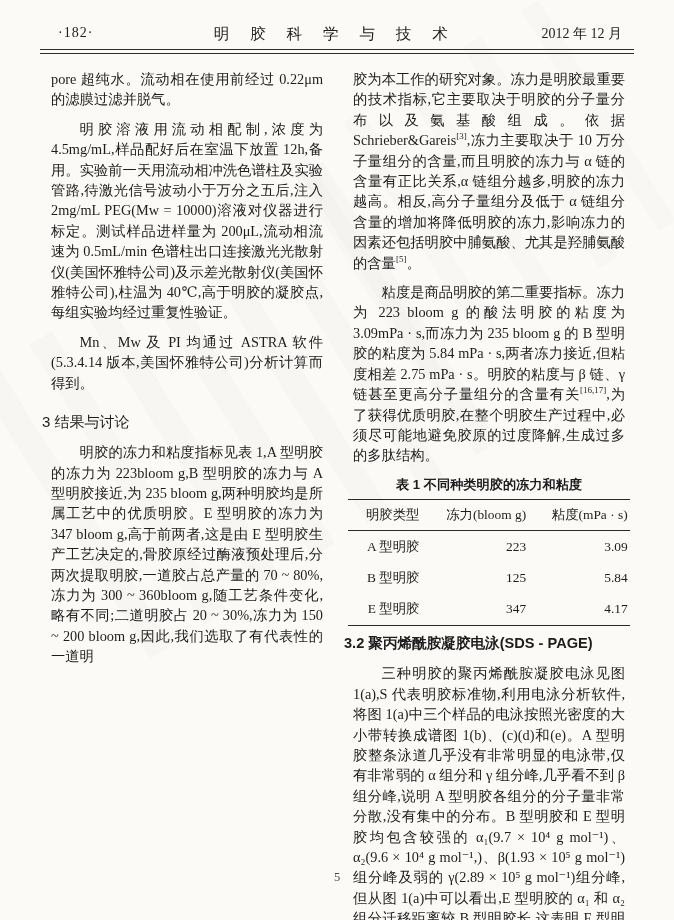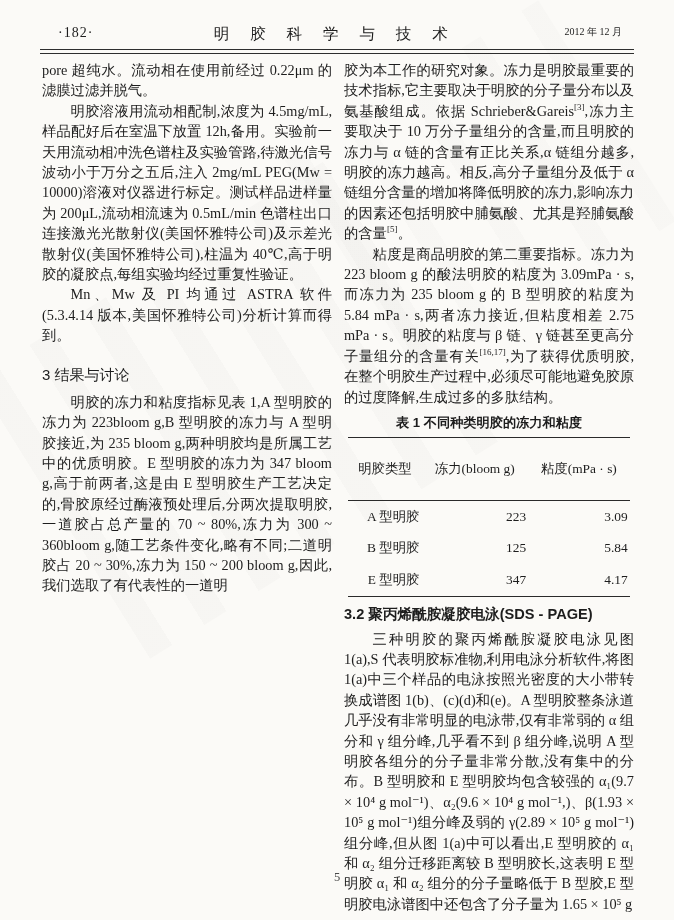--- a/index.html
+++ b/index.html
@@ -10,48 +10,48 @@
     color:#1d1d1d;
     overflow:hidden;
     position:relative;
   }
   .page{position:absolute;left:0;top:0;width:674px;height:698px;}
 
   
   .hdr-left{position:absolute;left:58px;top:25px;font-size:14px;letter-spacing:1px;}
   .hdr-center{position:absolute;left:0;right:4px;top:24px;text-align:center;
     font-size:15.5px;letter-spacing:0.55em;font-weight:500;}
-  .hdr-right{position:absolute;right:52px;top:25px;font-size:10px;margin-left:21px;}
+  .hdr-right{position:absolute;right:52px;top:25px;font-size:14px;margin-left:21px;}
   .double-rule{position:absolute;left:40px;right:40px;top:49px;height:3px;
     border-top:1.5px solid #2e2e2e;border-bottom:1px solid #2e2e2e;}
 
   
   .col{position:absolute;top:60px;width:290px;
     font-size:14.3px;line-height:20.4px;text-align:justify;}
   .col-left{left:42px;}
   .col-right{left:344px;}
 
-  p.para{margin:0;padding:0;}
+  p.para{margin:9px;padding:0;}
   .indent{text-indent:2em;}
   sup.ref{font-size:9px;line-height:0;vertical-align:super;letter-spacing:0;}
 
   .h-sec{font-family:"Liberation Sans","DejaVu Sans",sans-serif;
     font-weight:normal;font-size:15px;margin:18px 0 6px 0;line-height:22px;}
   .h-sub{font-family:"Liberation Sans","DejaVu Sans",sans-serif;
     font-weight:bold;font-size:14.6px;margin:2px 0 6px 0;line-height:22px;}
   .h-sub2{font-family:"Liberation Sans","DejaVu Sans",sans-serif;
     font-weight:bold;font-size:14.6px;margin:6px 0 4px 0;line-height:22px;text-indent:0;}
 
   
   .tbl-wrap{margin:6px 0 2px 0;}
   .tbl-caption{text-align:center;font-weight:bold;font-size:13.2px;
     font-family:"Liberation Sans","DejaVu Sans",sans-serif;margin:2px 0 4px 0;line-height:20px;}
   table.t1{width:97%;margin:0 auto;border-collapse:collapse;font-size:13.4px;}
   table.t1 thead th{border-top:1.5px solid #2a2a2a;border-bottom:1px solid #2a2a2a;
-    font-weight:normal;padding:21px 2px;text-align:center;}
+    font-weight:normal;padding:5px 2px;text-align:right;}
   table.t1 tbody td{padding:5.5px 2px;text-align:right;}
   table.t1 tbody tr:last-child td{border-bottom:1.5px solid #2a2a2a;}
 
   
   .footer-num{position:absolute;left:0;right:0;top:870px;text-align:center;
     font-size:12.5px;color:#4a4a4a;}
 
   
   .watermark{position:absolute;left:30px;top:240px;width:430px;height:330px;
     transform:rotate(-32deg);pointer-events:none;

